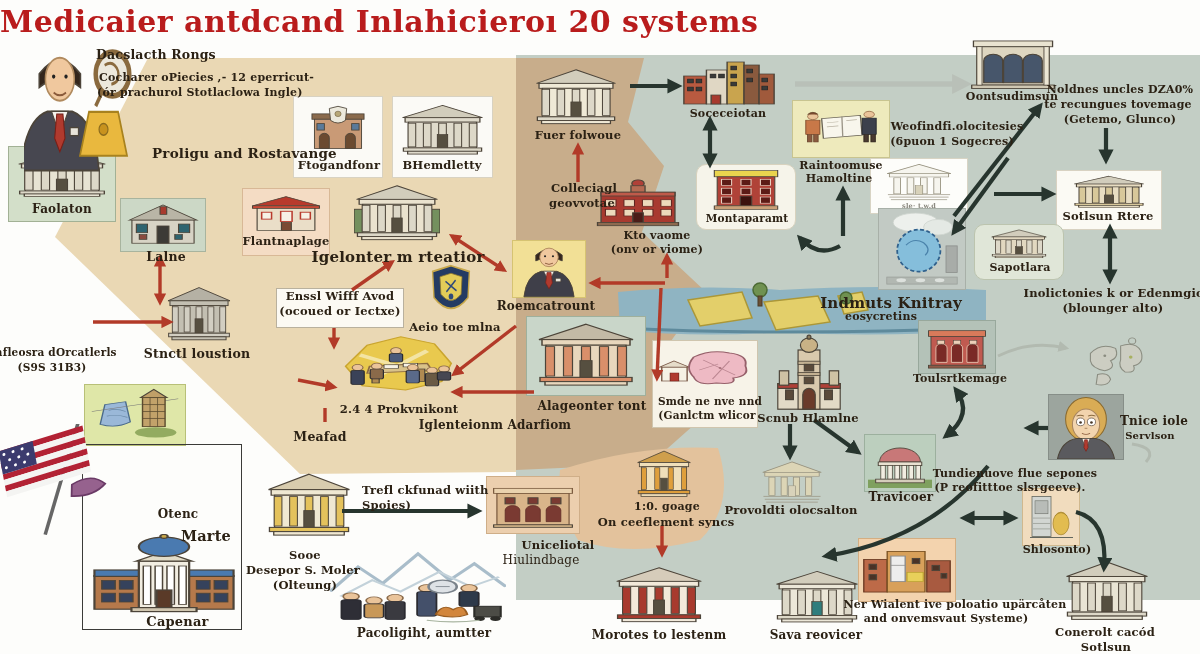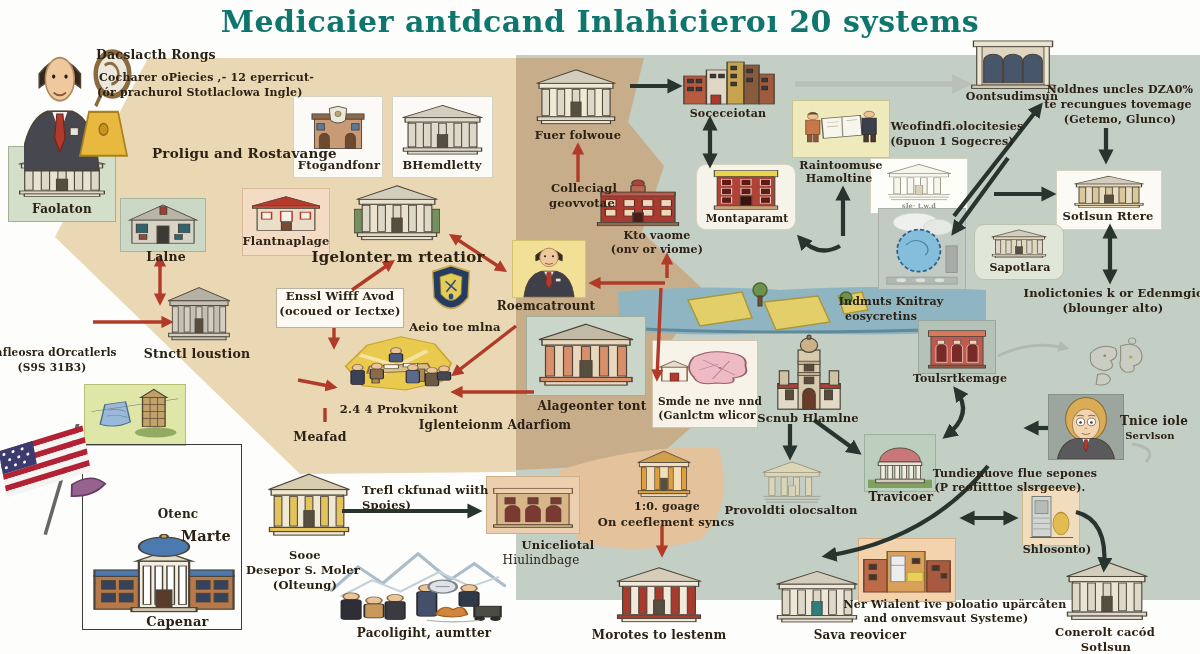--- a/index.html
+++ b/index.html
@@ -5,22 +5,22 @@
   html,body{margin:0;padding:0;background:#ffffff;}
   #stage{position:relative;width:1200px;height:654px;overflow:hidden;background:#fdfdfb;
          font-family:"DejaVu Serif","Liberation Serif",serif;}
   #bg,#fg{position:absolute;left:0;top:0;pointer-events:none;}
   #bg{z-index:0}
   .node{position:absolute;box-sizing:border-box;z-index:2;}
   .node svg{display:block;width:100%;height:100%;}
   .lab{position:absolute;z-index:4;white-space:nowrap;color:#2b2114;line-height:1.04;
        letter-spacing:.2px;text-align:center;}
   .lab.left{text-align:left;}
-  #title{position:absolute;left:0;right:0;top:4px;margin:0;text-align:center;z-index:5;
-         font-size:30px;font-weight:700;color:#0f766e;letter-spacing:.5px;}
+  #title{position:absolute;left:0;right:0;top:4px;margin:0;text-align:left;z-index:5;
+         font-size:30px;font-weight:700;color:#b91c1c;letter-spacing:.5px;}
   #fg{z-index:3}
 </style>
 </head>
 <body>
 
 <div id="stage">
   <svg id="bg" width="1200" height="654">
       <rect x="516" y="55" width="684" height="545" fill="#c3cec5"></rect>
       <path d="M516,58 L644,58 L628,122 L664,166 L642,232 L706,292 L666,348 L704,416 L650,464 L516,470 Z" fill="#c8ad8b"></path>
       <path d="M560,470 Q640,444 718,448 Q736,505 700,540 Q630,558 578,540 Q556,505 560,470 Z" fill="#e3c29c"></path>
@@ -779,34 +779,34 @@
       <div class="lab" style="left: 957px; top: 121px; font-size: 11px; font-weight: 700; transform: translateX(-50%);">Weofindfi.olocitesies</div>
       <div class="lab" style="left: 952px; top: 136px; font-size: 11px; font-weight: 700; transform: translateX(-50%);">(6puon 1 Sogecres)</div>
       <div class="lab" style="left: 1012px; top: 91px; font-size: 11px; font-weight: 700; transform: translateX(-50%);">Oontsudimsun</div>
       <div class="lab" style="left: 1120px; top: 84px; font-size: 11px; font-weight: 700; transform: translateX(-50%);">Noldnes uncles DZA0%</div>
       <div class="lab" style="left: 1118px; top: 99px; font-size: 11px; font-weight: 700; transform: translateX(-50%);">te recungues tovemage</div>
       <div class="lab" style="left: 1120px; top: 114px; font-size: 11px; font-weight: 700; transform: translateX(-50%);">(Getemo, Glunco)</div>
       <div class="lab" style="left: 1108px; top: 211px; font-size: 11.5px; font-weight: 700; transform: translateX(-50%);">Sotlsun Rtere</div>
       <div class="lab" style="left: 1020px; top: 262px; font-size: 11px; font-weight: 700; transform: translateX(-50%);">Sapotlara</div>
       <div class="lab" style="left: 1118px; top: 288px; font-size: 11.5px; font-weight: 700; transform: translateX(-50%);">Inolictonies k or Edenmgion</div>
       <div class="lab" style="left: 1113px; top: 303px; font-size: 11.5px; font-weight: 700; transform: translateX(-50%);">(blounger alto)</div>
-      <div class="lab" style="left: 891px; top: 296px; font-size: 11px; font-weight: 700; transform: translateX(-50%);">Indmuts Knitray</div>
+      <div class="lab" style="left: 891px; top: 296px; font-size: 15px; font-weight: 700; transform: translateX(-50%);">Indmuts Knitray</div>
       <div class="lab" style="left: 881px; top: 311px; font-size: 11px; font-weight: 700; transform: translateX(-50%);">eosycretins</div>
       <div class="lab" style="left: 960px; top: 373px; font-size: 11px; font-weight: 700; transform: translateX(-50%);">Toulsrtkemage</div>
       <div class="lab" style="left: 808px; top: 413px; font-size: 11.5px; font-weight: 700; transform: translateX(-50%);">Scnub Hlamlne</div>
       <div class="lab" style="left: 901px; top: 491px; font-size: 12px; font-weight: 700; transform: translateX(-50%);">Travicoer</div>
       <div class="lab" style="left: 1154px; top: 415px; font-size: 12px; font-weight: 700; transform: translateX(-50%);">Tnice iole</div>
       <div class="lab" style="left: 1150px; top: 431px; font-size: 10px; font-weight: 700; transform: translateX(-50%);">Servlson</div>
       <div class="lab" style="left: 1015px; top: 468px; font-size: 11px; font-weight: 700; transform: translateX(-50%);">Tundienuove flue sepones</div>
       <div class="lab" style="left: 1010px; top: 482px; font-size: 11px; font-weight: 700; transform: translateX(-50%);">(P reofitttoe slsrgeeve).</div>
       <div class="lab" style="left: 791px; top: 505px; font-size: 11.5px; font-weight: 700; transform: translateX(-50%);">Provoldti olocsalton</div>
       <div class="lab" style="left: 667px; top: 501px; font-size: 11px; font-weight: 700; transform: translateX(-50%);">1:0. goage</div>
       <div class="lab" style="left: 666px; top: 517px; font-size: 11.5px; font-weight: 700; transform: translateX(-50%);">On ceeflement syncs</div>
       <div class="lab" style="left: 659px; top: 629px; font-size: 12px; font-weight: 700; transform: translateX(-50%);">Morotes to lestenm</div>
-      <div class="lab" style="left: 816px; top: 629px; font-size: 12px; font-weight: 700; transform: translateX(-50%); margin-left: 44px;">Sava reovicer</div>
+      <div class="lab" style="left: 816px; top: 629px; font-size: 12px; font-weight: 700; transform: translateX(-50%);">Sava reovicer</div>
       <div class="lab" style="left: 955px; top: 599px; font-size: 11px; font-weight: 700; transform: translateX(-50%);">Ner Wialent ive poloatio upärcåten</div>
       <div class="lab" style="left: 946px; top: 613px; font-size: 11px; font-weight: 700; transform: translateX(-50%);">and onvemsvaut Systeme)</div>
       <div class="lab" style="left: 1057px; top: 544px; font-size: 11px; font-weight: 700; transform: translateX(-50%);">Shlosonto)</div>
       <div class="lab" style="left: 1105px; top: 627px; font-size: 11.5px; font-weight: 700; transform: translateX(-50%);">Conerolt cacód</div>
       <div class="lab" style="left: 1106px; top: 642px; font-size: 11.5px; font-weight: 700; transform: translateX(-50%);">Sotlsun</div>
       <div class="lab" style="left: 305px; top: 550px; font-size: 11.5px; font-weight: 700; transform: translateX(-50%);">Sooe</div>
       <div class="lab" style="left: 303px; top: 565px; font-size: 11.5px; font-weight: 700; transform: translateX(-50%);">Desepor S. Moler</div>
       <div class="lab" style="left: 305px; top: 580px; font-size: 11.5px; font-weight: 700; transform: translateX(-50%);">(Olteung)</div>
       <div class="lab left" style="left: 362px; top: 485px; font-size: 11.5px; font-weight: 700;">Trefl ckfunad wiith</div>
       <div class="lab left" style="left: 362px; top: 500px; font-size: 11.5px; font-weight: 700;">Spoies)</div>

